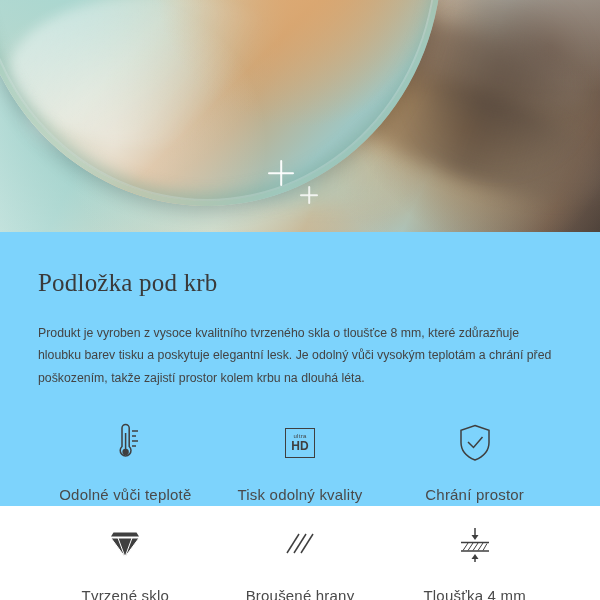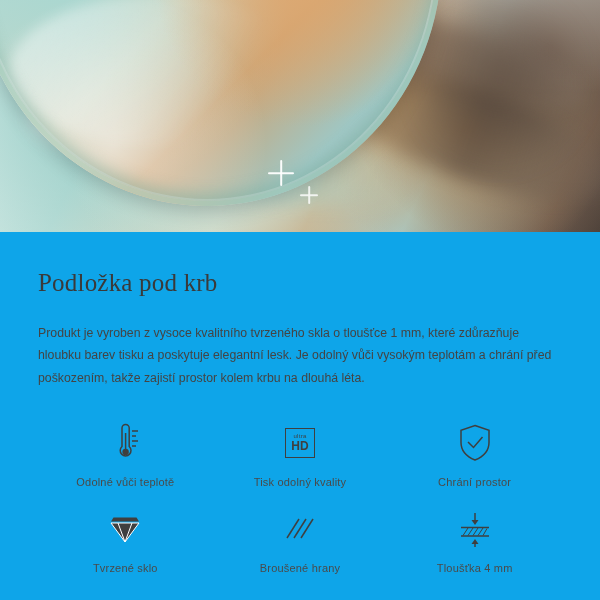--- a/index.html
+++ b/index.html
@@ -12,22 +12,22 @@
 
   body {
     font-family: "Liberation Sans", sans-serif;
     background: #ffffff;
     color: #333333;
   }
 
   .page {
     position: relative;
     width: 600px;
-    height: 600px;
-    background: #0ea5e9;
+    height: 506px;
+    background: #7dd3fc;
   }
 
   
   .hero {
     position: relative;
     width: 600px;
     height: 232px;
     overflow: hidden;
     background: #f0f0f0;
   }
@@ -160,22 +160,22 @@
     align-items: center;
     text-align: center;
   }
   .feature .glyph {
     height: 46px;
     display: flex;
     align-items: center;
     justify-content: center;
   }
   .feature .caption {
-    margin-top: 10px;
-    font-size: 11px;
+    margin-top: 20px;
+    font-size: 15px;
     color: #4a4a4a;
     letter-spacing: .2px;
   }
   svg { display: block; }
   .st { stroke: #3f3f3f; fill: none; stroke-width: 1.5; }
   .stf { fill: #3f3f3f; }
 
   .hd-box {
     width: 30px; height: 30px;
     border: 1.5px solid #3f3f3f;
@@ -208,21 +208,21 @@
     <div class="sparkle sp1"></div>
     <div class="sparkle sp2"></div>
   </div>
 
   <div class="content">
 
     <h1 class="headline">
       <span>Podložka pod krb</span>
     </h1>
 
-    <p class="paragraph">Produkt je vyroben z vysoce kvalitního tvrzeného skla o tloušťce 1 mm, které zdůrazňuje hloubku barev tisku a poskytuje elegantní lesk. Je odolný vůči vysokým teplotám a chrání před poškozením, takže zajistí prostor kolem krbu na dlouhá léta.</p>
+    <p class="paragraph">Produkt je vyroben z vysoce kvalitního tvrzeného skla o tloušťce 8 mm, které zdůrazňuje hloubku barev tisku a poskytuje elegantní lesk. Je odolný vůči vysokým teplotám a chrání před poškozením, takže zajistí prostor kolem krbu na dlouhá léta.</p>
 
     <div class="features">
 
       <div class="feature">
         <div class="glyph">
           <svg width="40" height="44" viewBox="0 0 40 44" aria-hidden="true">
             <path class="st" d="M17 7a3.6 3.6 0 0 1 7.2 0v18.5a5.4 5.4 0 1 1-7.2 0Z"></path>
             <line class="st" x1="20.6" y1="12" x2="20.6" y2="28"></line>
             <circle class="stf" cx="20.6" cy="31" r="3.2"></circle>
             <line class="st" x1="27" y1="10" x2="33" y2="10"></line>

